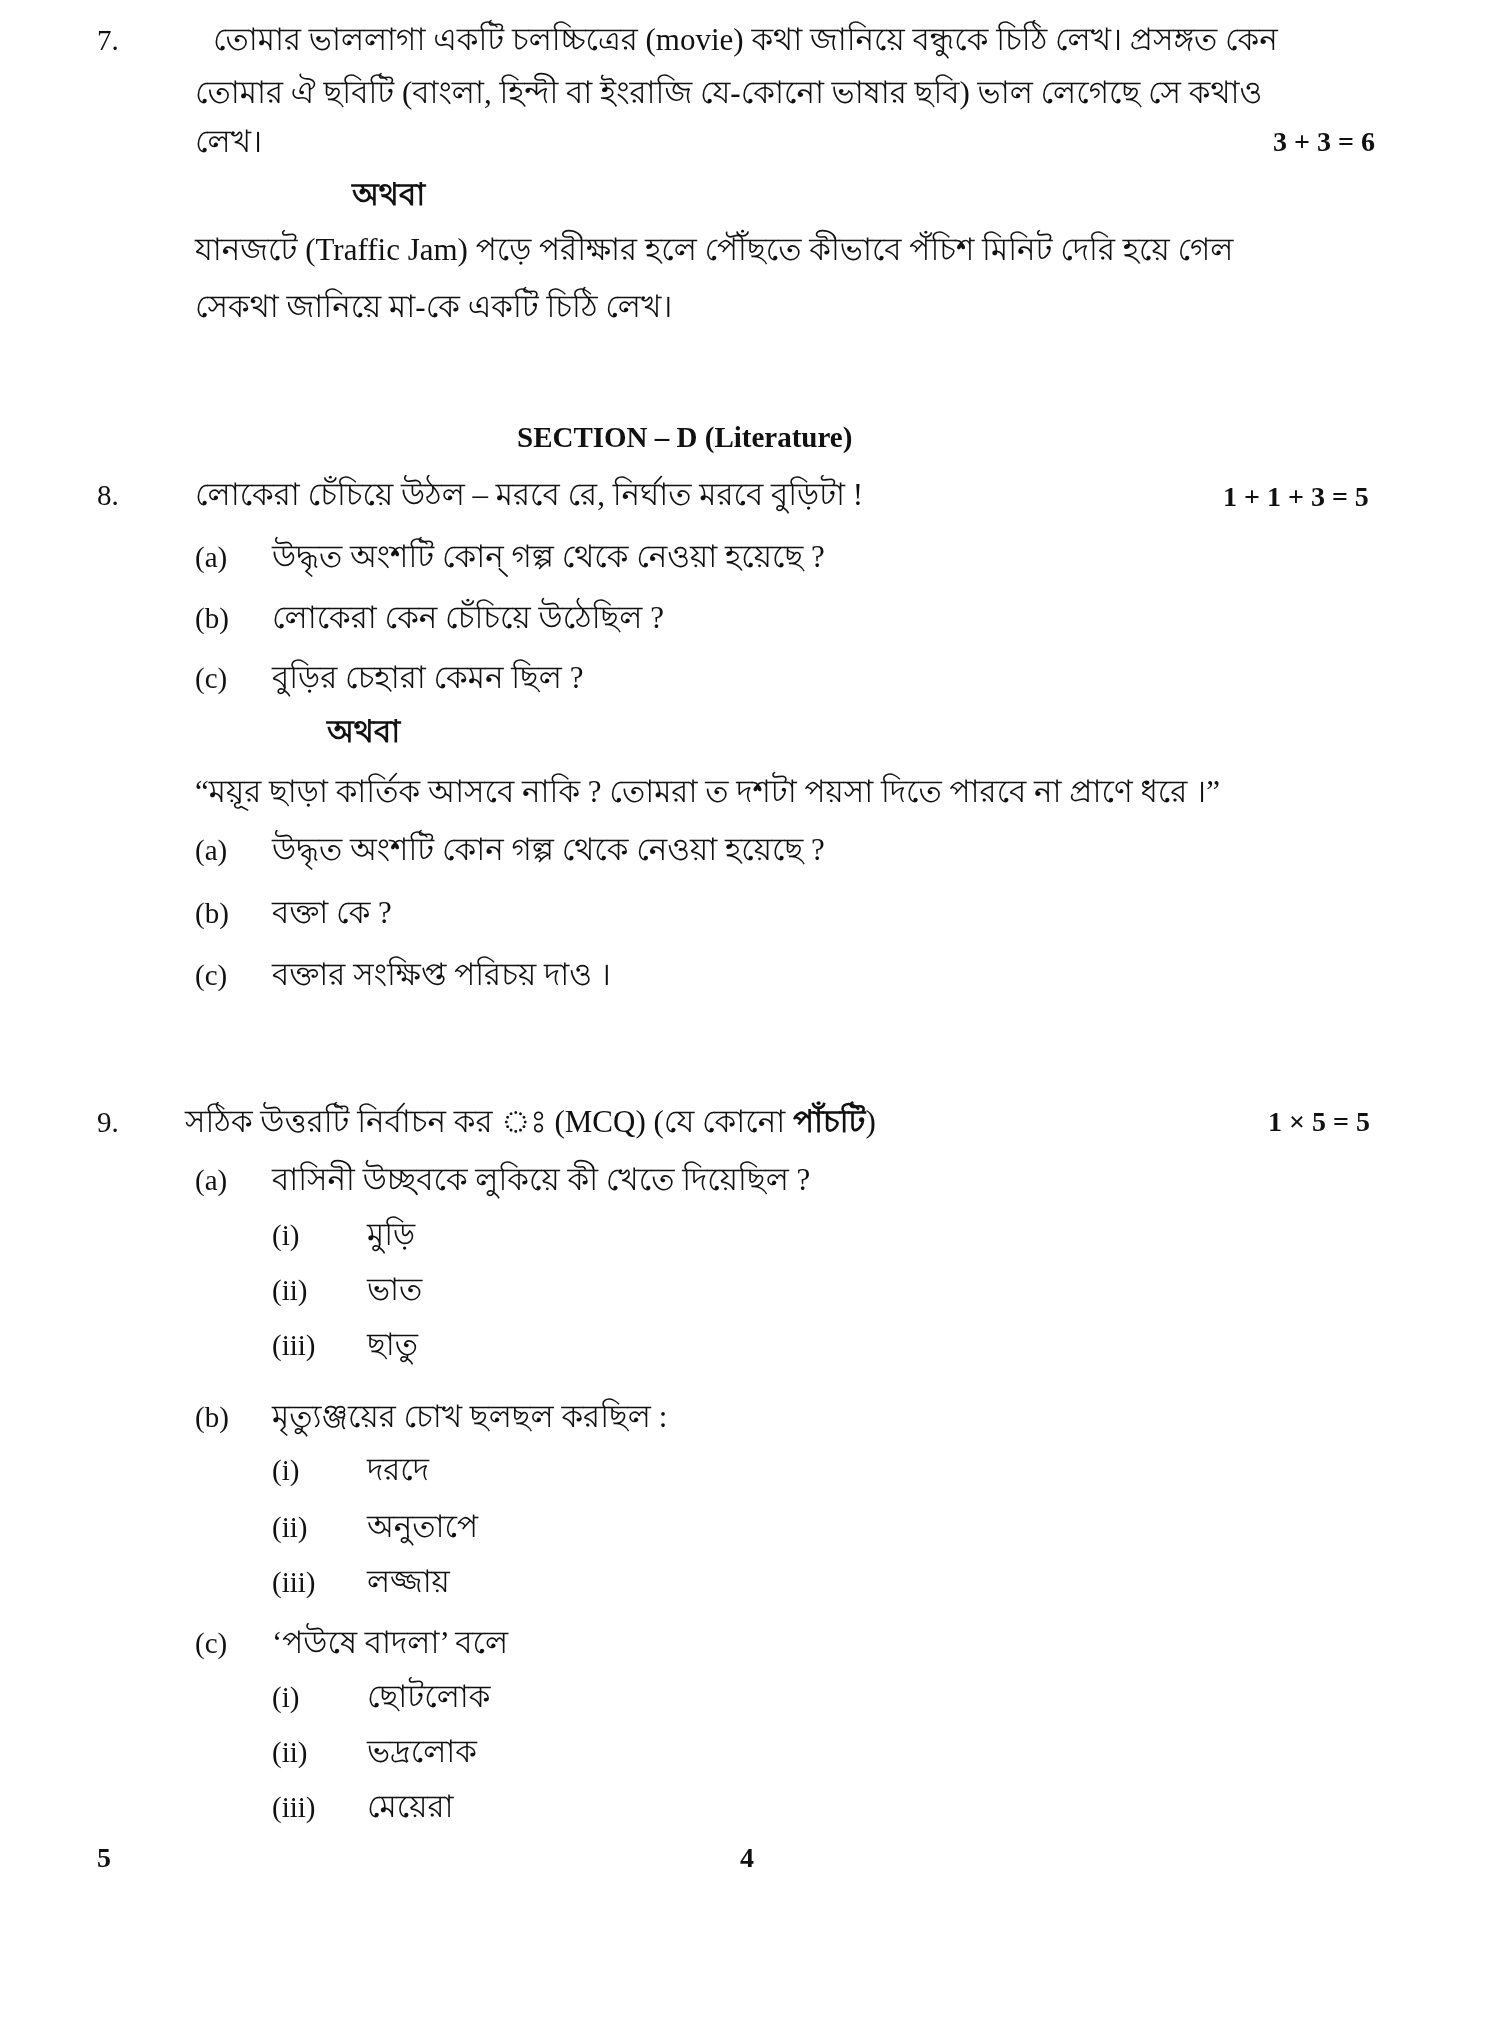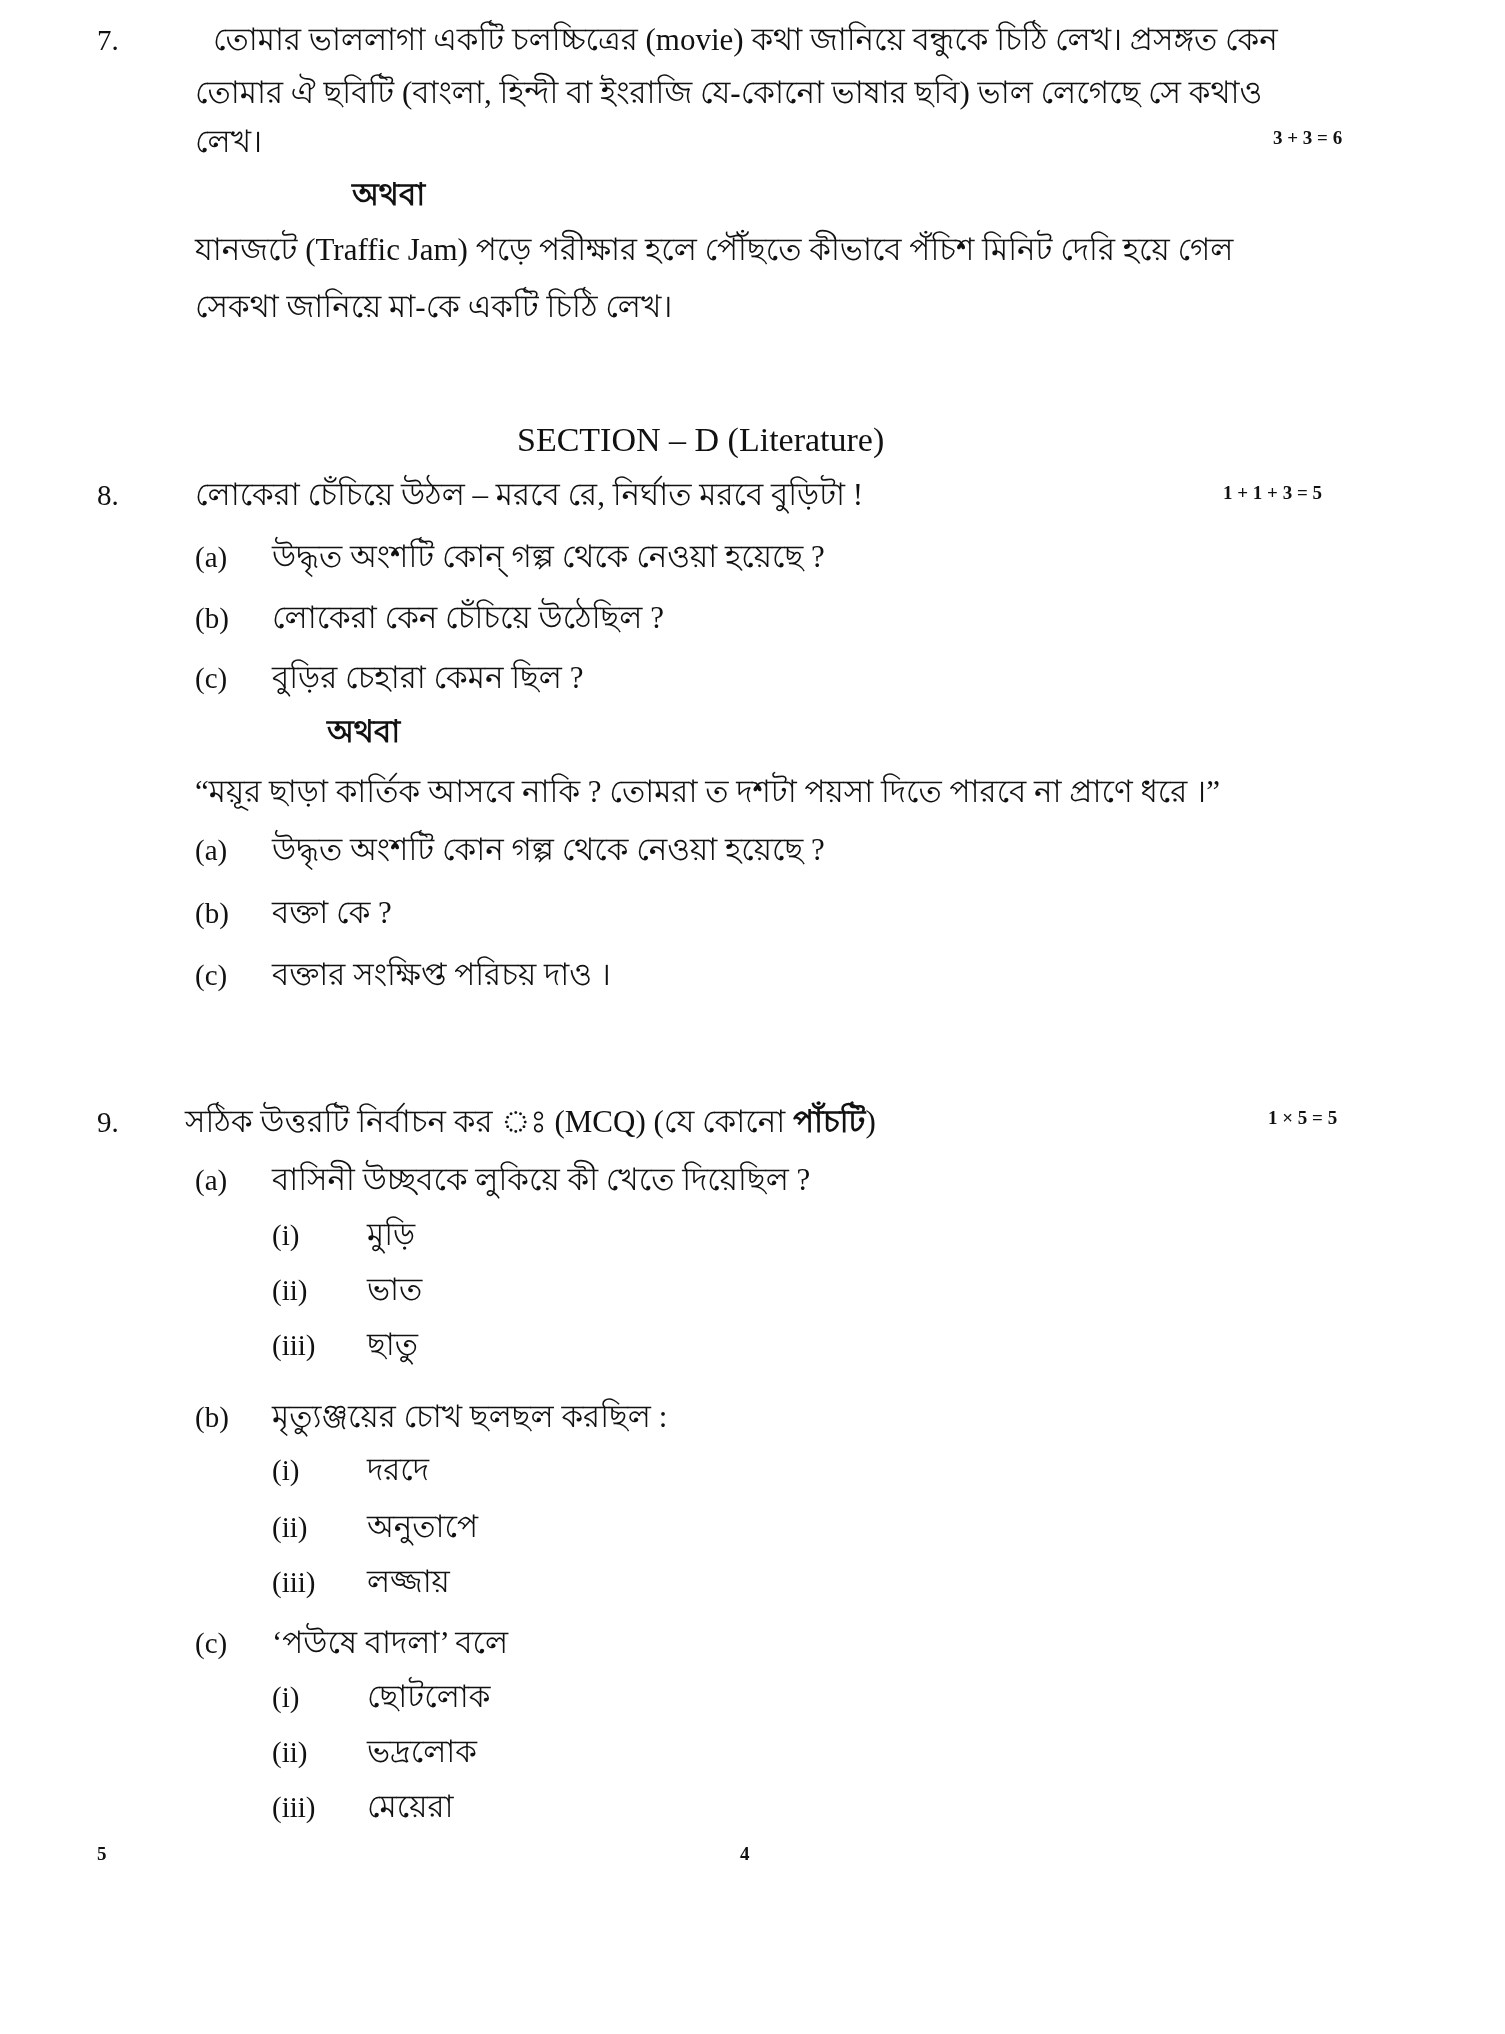--- a/index.html
+++ b/index.html
@@ -4,23 +4,23 @@
 <style>
   html, body { margin: 0; padding: 0; background: #ffffff; }
   body {
     width: 1505px; height: 2034px; position: relative; overflow: hidden;
     font-family: "Liberation Serif", "DejaVu Serif", serif;
     color: #111111;
   }
   .abs { position: absolute; white-space: nowrap; line-height: 1; }
   .t { font-size: 31px; }
   .num { font-size: 29px; }
-  .marks { font-size: 19px; font-weight: bold; }
+  .marks { font-size: 28px; font-weight: bold; }
   .bold { font-weight: bold; }
-  .heading { font-size: 34px; font-weight: normal; }
+  .heading { font-size: 29px; font-weight: bold; }
   .lbl { font-size: 29px; }
 </style>
 </head>
 <body>
 
 <div>
   <span class="abs num" style="left:97px; top:26px;">7.</span>
   <span class="abs t" style="left:213px; top:24px;">তোমার ভাললাগা একটি চলচ্চিত্রের (movie) কথা জানিয়ে বন্ধুকে চিঠি লেখ। প্রসঙ্গত কেন</span>
   <span class="abs t" style="left:195px; top:77px;">তোমার ঐ ছবিটি (বাংলা, হিন্দী বা ইংরাজি যে-কোনো ভাষার ছবি) ভাল লেগেছে সে কথাও</span>
   <span class="abs t" style="left:195px; top:126px;">লেখ।</span>

